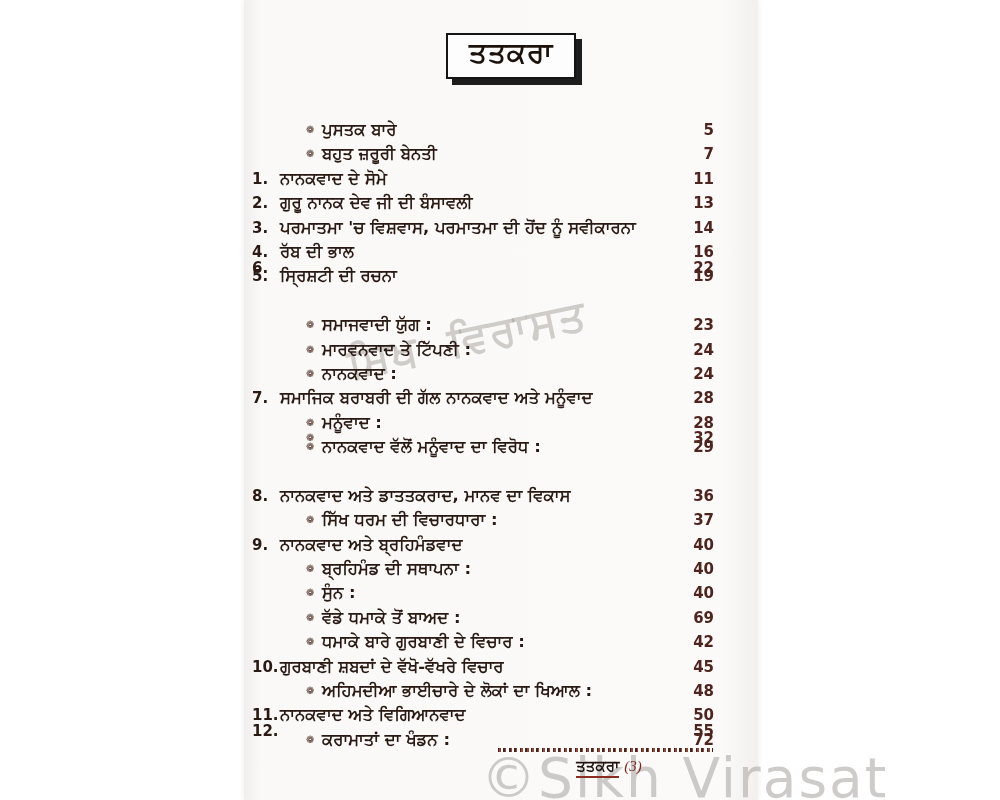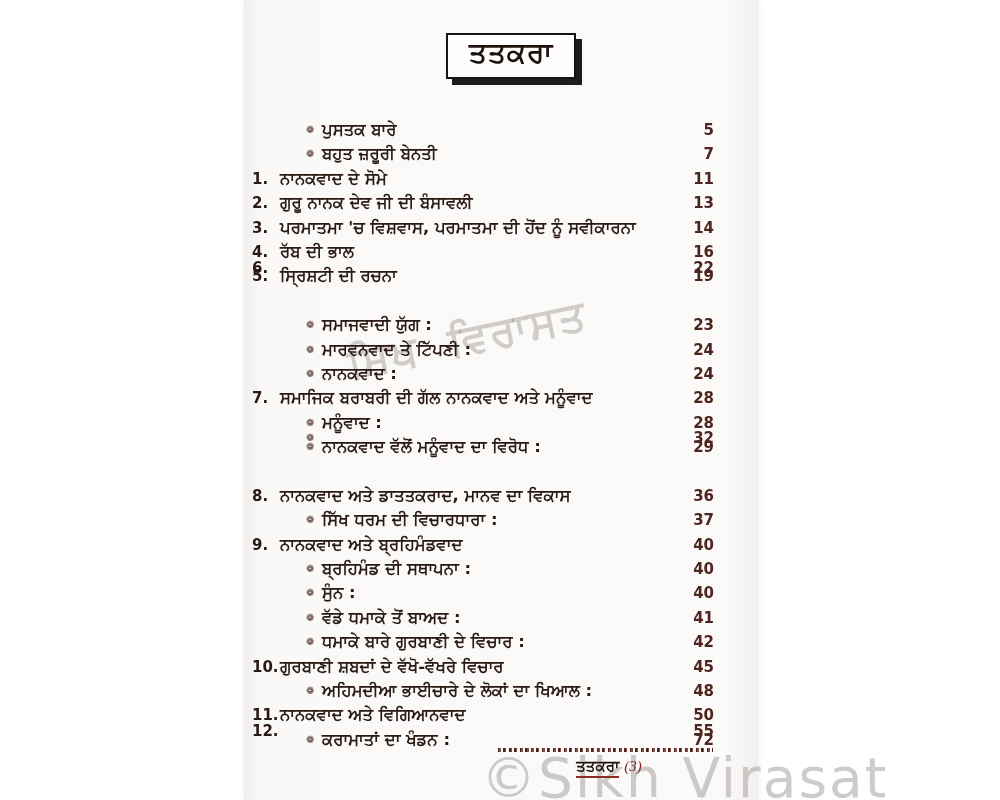--- a/index.html
+++ b/index.html
@@ -169,21 +169,21 @@
       <span class="pg">40</span>
     </div>
     <div class="row sub">
       <span class="bullet">❁</span>
       <span class="t">ਸੁੰਨ :</span>
       <span class="pg">40</span>
     </div>
     <div class="row sub">
       <span class="bullet">❁</span>
       <span class="t">ਵੱਡੇ ਧਮਾਕੇ ਤੋਂ ਬਾਅਦ :</span>
-      <span class="pg">41</span>
+      <span class="pg">69</span>
     </div>
     <div class="row sub">
       <span class="bullet">❁</span>
       <span class="t">ਧਮਾਕੇ ਬਾਰੇ ਗੁਰਬਾਣੀ ਦੇ ਵਿਚਾਰ :</span>
       <span class="pg">42</span>
     </div>
     <div class="row">
       <span class="num">10.</span>
       <span class="t">ਗੁਰਬਾਣੀ ਸ਼ਬਦਾਂ ਦੇ ਵੱਖੋ-ਵੱਖਰੇ ਵਿਚਾਰ</span>
       <span class="pg">45</span>

